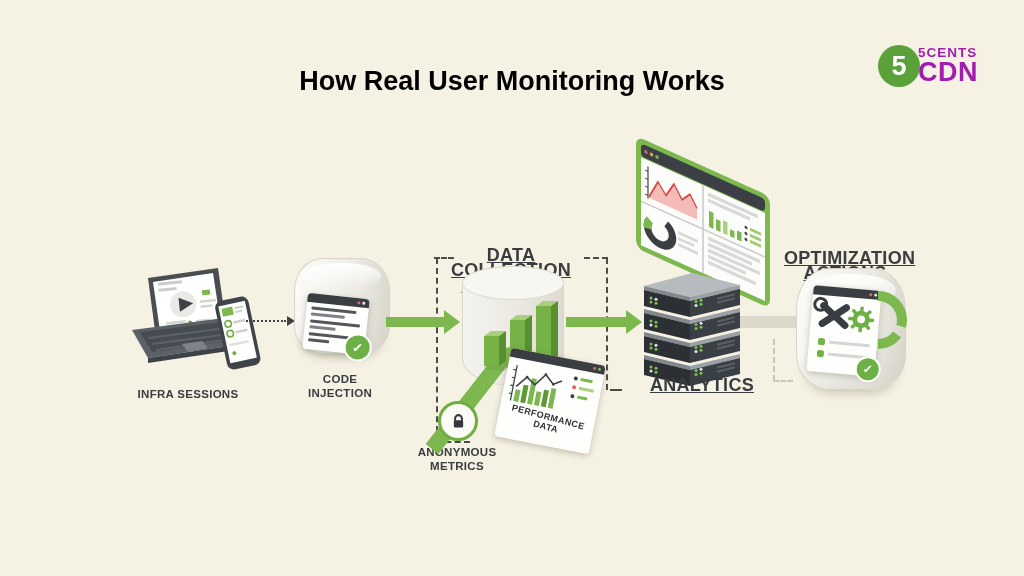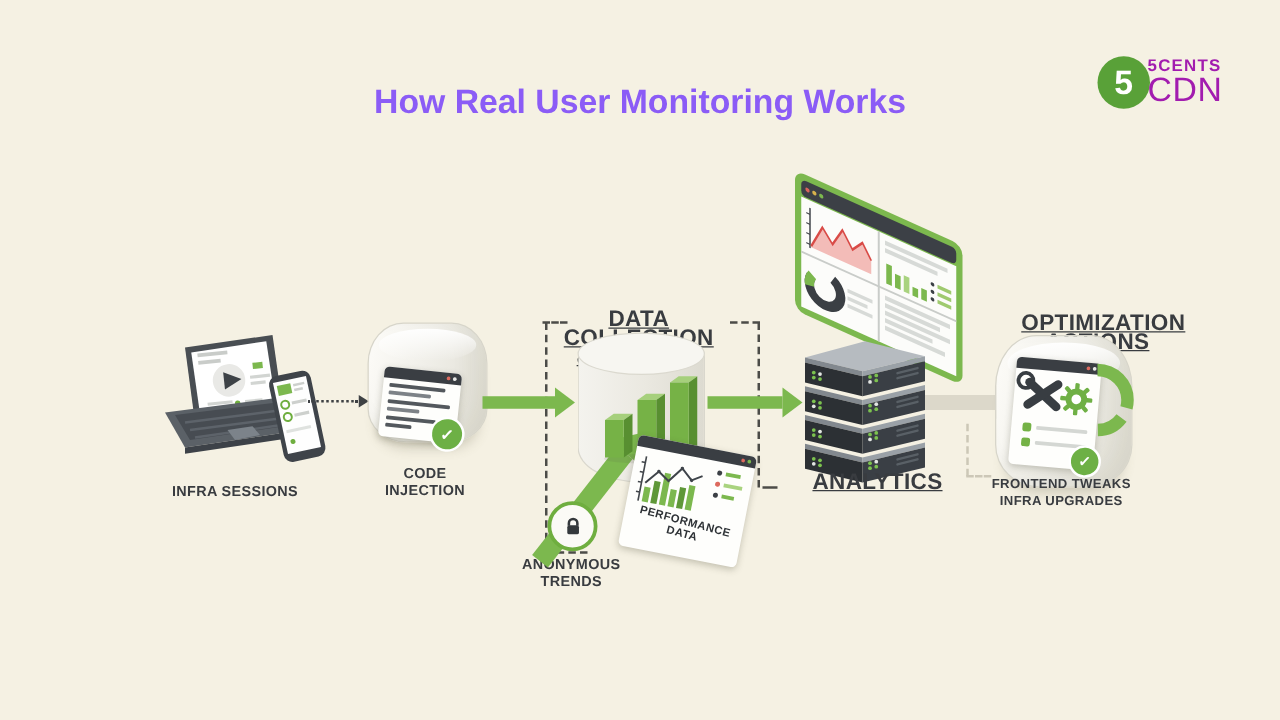--- a/index.html
+++ b/index.html
@@ -3,33 +3,33 @@
 <meta charset="utf-8">
 <style>
   html,body{margin:0;padding:0;}
   body{width:1024px;height:576px;overflow:hidden;background:#f5f1e3;
        font-family:"Liberation Sans",sans-serif;}
   .canvas{position:relative;width:1024px;height:576px;background:#f5f1e3;}
   .abs{position:absolute;}
 
   
   .title{position:absolute;left:0;right:0;top:66px;text-align:center;
-         font-size:27px;font-weight:700;color:#8b5cf6;}
+         font-size:27px;font-weight:700;color:#000000;}
   .lbl{position:absolute;font-weight:700;color:#393c40;text-align:center;
        font-size:11.5px;line-height:14px;letter-spacing:.3px;}
   .lbl-big{font-size:18px;line-height:15px;text-decoration:underline;}
   .lbl-sm{font-size:10.5px;line-height:13.5px;}
 
   
   .logo-circle{position:absolute;left:878px;top:45px;width:42px;height:42px;
      border-radius:50%;background:#59a138;color:#fff;display:flex;
      align-items:center;justify-content:center;font-size:27px;font-weight:700;}
   .logo-text{position:absolute;left:918px;top:45px;color:#a21caf;}
   .logo-top{font-size:13.5px;font-weight:800;letter-spacing:1px;}
-  .logo-bottom{font-size:27px;font-weight:400;letter-spacing:.5px;line-height:24px;}
+  .logo-bottom{font-size:27px;font-weight:700;letter-spacing:.5px;line-height:24px;}
 
   
   .canister{position:absolute;
      background:linear-gradient(105deg,#fbfaf6 8%,#f0efe9 45%,#e2e0d6 92%);
      border:1px solid #d7d5ca;
      border-radius:30% 30% 32% 32% / 34% 34% 28% 28%;
      box-shadow:inset -12px -8px 18px rgba(60,60,40,.06),
                 0 12px 10px -9px rgba(100,95,70,.3);}
   .canister::before{content:"";position:absolute;left:8%;right:8%;top:4%;height:28%;
      border-radius:50%;
@@ -244,21 +244,21 @@
   </div>
 
   <div class="lock-badge">
     <svg width="17" height="17" viewBox="0 0 20 20">
       <path d="M6 9 V6.5 a4 4 0 0 1 8 0 V9" fill="none" stroke="#34383c" stroke-width="2.4"></path>
       <rect x="4.5" y="8.5" width="11" height="8.5" rx="1.8" fill="#34383c"></rect>
     </svg>
   </div>
   <div class="lbl" style="left:408px;top:445px;width:98px;">
     <div>ANONYMOUS</div>
-    <div>TRENDS</div>
+    <div>METRICS</div>
   </div>
 
   <svg class="abs" style="left:628px;top:132px;" width="154" height="184" viewBox="0 0 154 184">
     <g transform="matrix(1,0.45,0,1,8,4)">
       <rect x="0" y="0" width="134" height="112" rx="8" fill="#7cb84e"></rect>
       <rect x="5" y="5" width="124" height="13" rx="4" fill="#3c4046"></rect>
       <circle cx="10" cy="11.5" r="1.7" fill="#d8655c"></circle>
       <circle cx="15.5" cy="11.5" r="1.7" fill="#d7b24c"></circle>
       <circle cx="21" cy="11.5" r="1.7" fill="#7cb84e"></circle>
       <rect x="5" y="19" width="124" height="88" fill="#fcfcfa"></rect>
@@ -375,21 +375,21 @@
   </svg>
 
   <div class="lbl lbl-big" style="left:610px;top:378px;width:184px;">
     <div>ANALYTICS</div>
   </div>
 
   <div class="arrow-gray" style="left:740px;top:316px;width:56px;"></div>
   <div class="dashv-l" style="left:773px;top:339px;height:42px;"></div>
   <div class="dashh-l" style="left:773px;top:380px;width:20px;"></div>
 
-  <div class="lbl lbl-big" style="left:817px;top:251px;width:122px;">
+  <div class="lbl lbl-big" style="left:784px;top:251px;width:122px;">
     <div>OPTIMIZATION</div>
     <div>ACTIONS</div>
   </div>
 
   <div class="canister" style="left:796px;top:268px;width:108px;height:120px;"></div>
 
   <div class="window" style="left:810px;top:288px;width:68px;height:86px;transform:rotate(5deg);">
     <div class="win-header">
       <div class="win-dots">
         <span class="win-dot" style="background:#dd6a5e;"></span>
@@ -423,18 +423,14 @@
       <span class="opt-sq"></span>
       <span class="opt-line"></span>
     </div>
     <div class="check" style="right:-6px;bottom:-6px;width:22px;height:22px;font-size:12px;">✓</div>
   </div>
 
   <svg class="abs" style="left:866px;top:288px;" width="48" height="64" viewBox="0 0 48 64">
     <path d="M12,8 A24,24 0 0 1 12,56" fill="none" stroke="#7cb84e" stroke-width="10" stroke-dasharray="44 9 22 100"></path>
   </svg>
 
-  <div class="lbl lbl-sm" style="left:782px;top:381px;width:134px;">
-    <div>FRONTEND TWEAKS</div>
-    <div>INFRA UPGRADES</div>
-  </div>
 
 </div>
 
 </body></html>

